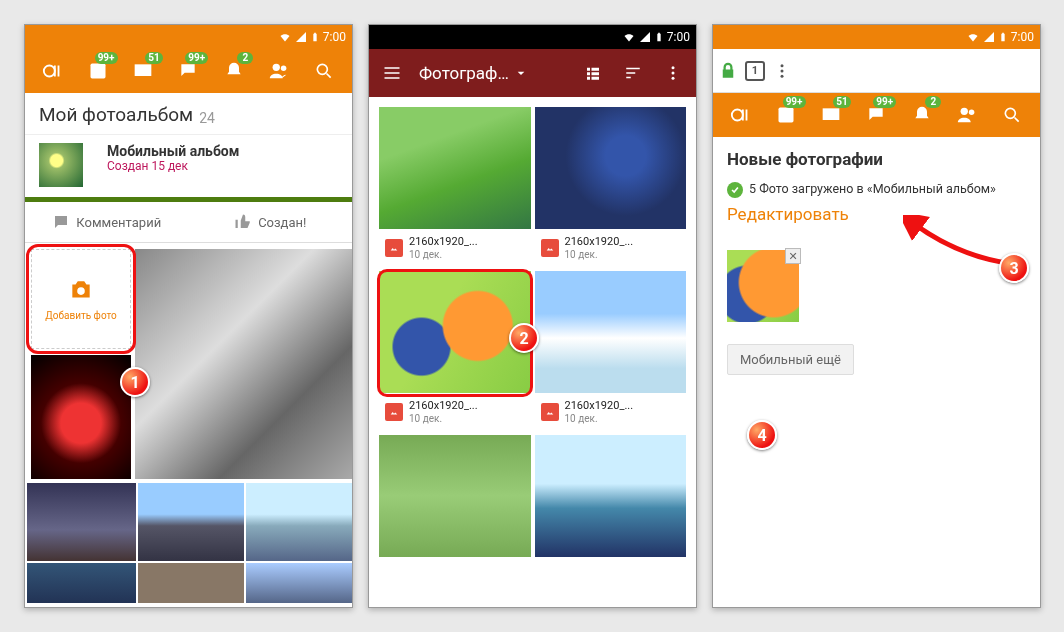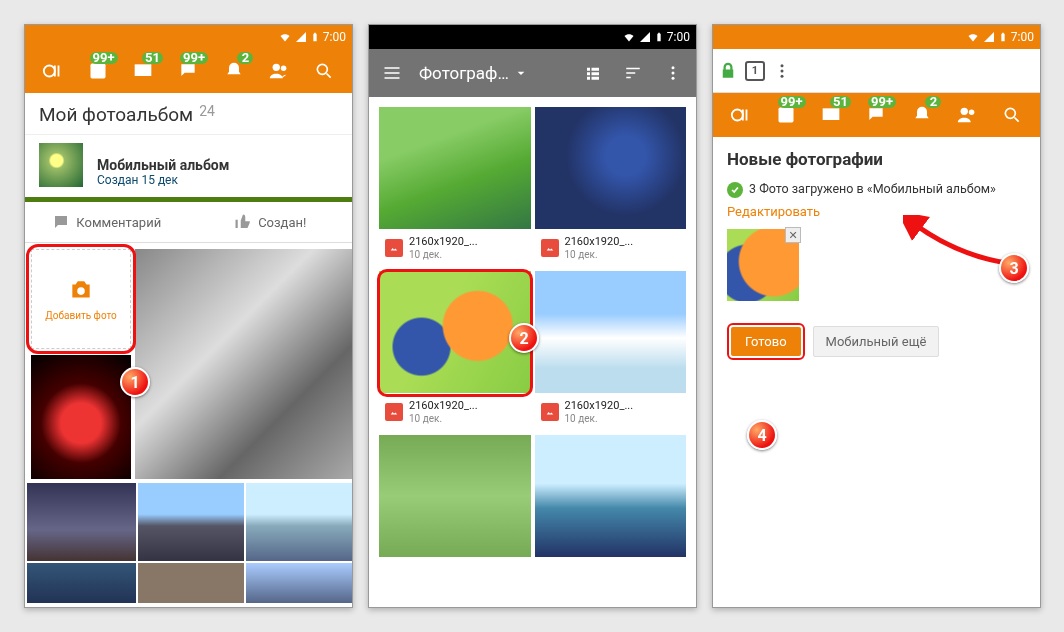--- a/index.html
+++ b/index.html
@@ -7,45 +7,45 @@
   .phone{position:absolute;width:329px;height:584px;background:#fff;border:1px solid #999;box-shadow:0 2px 6px rgba(0,0,0,.25);overflow:hidden}
   .p1{left:24px;top:24px}
   .p2{left:368px;top:24px}
   .p3{left:712px;top:24px}
   .statusbar{height:24px;display:flex;align-items:center;justify-content:flex-end;padding:0 6px;font-size:12px;color:#fff;gap:3px}
   .sb-orange{background:#ee8208}
   .sb-dark{background:#000}
   .ok-toolbar{height:44px;background:#ee8208;display:flex;align-items:center;padding:0 6px;gap:2px}
   .ok-toolbar .tb-item{position:relative;flex:1;display:flex;align-items:center;justify-content:center;height:100%}
   .ok-toolbar svg{fill:#fff}
-  .badge{position:absolute;top:3px;right:2px;background:#5db43c;color:#fff;font-size:13px;font-weight:700;border-radius:8px;padding:0 3px;line-height:12px;min-width:16px;text-align:center}
-  .p1-title{display:flex;align-items:flex-start;gap:6px;padding:10px 14px 8px;border-bottom:1px solid #eee}
+  .badge{position:absolute;top:3px;right:2px;background:#5db43c;color:#fff;font-size:10px;font-weight:700;border-radius:8px;padding:0 3px;line-height:12px;min-width:16px;text-align:center}
+  .p1-title{display:flex;align-items:flex-end;gap:6px;padding:10px 14px 8px;border-bottom:1px solid #eee}
   .p1-title h1{font-size:19px;font-weight:400;color:#333}
   .p1-title span{font-size:14px;color:#999}
-  .album-row{display:flex;align-items:flex-end;padding:8px 14px 10px;gap:14px}
+  .album-row{display:flex;align-items:flex-start;padding:8px 14px 10px;gap:24px}
   .album-thumb{width:44px;height:44px;background:radial-gradient(circle at 40% 40%,#ff8 6px,#9b6 8px,#263 100%)}
   .album-meta .a-name{font-size:14px;font-weight:700;color:#333}
-  .album-meta .a-date{font-size:12px;color:#0c4a6e}
+  .album-meta .a-date{font-size:12px;color:#be185d}
   .actions{display:flex;border-top:5px solid #4d7c0f;border-bottom:1px solid #ddd}
   .actions .act{flex:1;display:flex;align-items:center;justify-content:center;gap:6px;height:40px;font-size:13px;color:#666}
   .grid1{position:relative;height:360px}
   .grid1 .esch{position:absolute;left:110px;top:6px;width:218px;height:230px;background:linear-gradient(135deg,#888,#ddd 40%,#666 70%,#aaa)}
   .grid1 .add{position:absolute;left:6px;top:6px;width:100px;height:100px;border:1px dashed #ccc;background:#fff;display:flex;flex-direction:column;align-items:center;justify-content:center;gap:7px}
   .grid1 .add-frame{position:absolute;left:1px;top:1px;width:110px;height:110px;border:3px solid #e11;border-radius:12px;pointer-events:none}
   .grid1 .add .t{font-size:10px;color:#ee8208;text-align:center;line-height:12px}
   .grid1 .apple{position:absolute;left:6px;top:112px;width:100px;height:124px;background:radial-gradient(circle at 50% 55%,#e33 20px,#400 40px,#000 100%)}
   .grid1 .r3a{position:absolute;left:2px;top:240px;width:109px;height:78px;background:linear-gradient(#335,#668 60%,#433)}
   .grid1 .r3b{position:absolute;left:113px;top:240px;width:106px;height:78px;background:linear-gradient(#9cf 40%,#556 55%,#334)}
   .grid1 .r3c{position:absolute;left:221px;top:240px;width:106px;height:78px;background:linear-gradient(#cef 40%,#8ab 55%,#568)}
   .grid1 .r4a{position:absolute;left:2px;top:320px;width:109px;height:40px;background:linear-gradient(#357,#235)}
   .grid1 .r4b{position:absolute;left:113px;top:320px;width:106px;height:40px;background:#876}
   .grid1 .r4c{position:absolute;left:221px;top:320px;width:106px;height:40px;background:linear-gradient(#acf,#568)}
   .step{position:absolute;width:30px;height:30px;border-radius:50%;background:radial-gradient(circle at 30% 30%,#fa6,#e11 70%);border:2px solid #fff;box-shadow:0 1px 3px rgba(0,0,0,.5);display:flex;align-items:center;justify-content:center;color:#fff;font-weight:700;font-size:16px;z-index:50}
   
-  .gallery-tb{height:48px;background:#737373;display:flex;align-items:center;padding:0 4px;color:#fff;gap:2px}
+  .gallery-tb{height:48px;background:#7f1d1d;display:flex;align-items:center;padding:0 4px;color:#fff;gap:2px}
   .gallery-tb .title{flex:1;display:flex;align-items:center;gap:4px;font-size:17px;padding-left:6px;overflow:hidden;white-space:nowrap}
   .gallery-tb .ib{width:38px;height:48px;display:flex;align-items:center;justify-content:center}
   .grid2{display:grid;grid-template-columns:1fr 1fr;gap:4px;padding:10px;background:#fff}
   .cell{position:relative}
   .cell .img{width:100%;height:122px}
   .cell .cap{height:38px;background:#fff;display:flex;align-items:center;gap:6px;padding:0 6px}
   .cell .cap .ic{width:18px;height:18px;background:#e74c3c;border-radius:2px;display:flex;align-items:center;justify-content:center}
   .cell .cap .txt{font-size:11px;color:#222;line-height:13px}
   .cell .cap .txt .d{color:#888;font-size:10px}
   .im-green{background:linear-gradient(160deg,#8c6 30%,#5a3 60%,#374)}
@@ -57,21 +57,21 @@
   .sel-frame{position:absolute;left:-2px;top:-2px;right:-2px;height:128px;border:3px solid #e11;border-radius:10px;pointer-events:none}
   
   .url-bar{height:44px;background:#fff;display:flex;align-items:center;padding:0 6px;gap:8px;border-bottom:1px solid #ddd}
   .url-bar .lock{width:18px;height:18px}
   .url-bar .url{flex:1;font-size:13px;color:#555;overflow:hidden;white-space:nowrap}
   .url-bar .tabcount{width:20px;height:20px;border:2px solid #555;border-radius:3px;display:flex;align-items:center;justify-content:center;font-size:11px;font-weight:700;color:#555}
   .p3-body{padding:12px 14px}
   .p3-body h2{font-size:17px;font-weight:700;color:#333;margin-bottom:12px}
   .ok-line{display:flex;align-items:flex-start;gap:6px;font-size:12.5px;color:#333}
   .ok-line .chk{width:16px;height:16px;background:#5db43c;border-radius:50%;display:flex;align-items:center;justify-content:center;flex-shrink:0;margin-top:1px}
-  .edit-link{color:#ee8208;font-size:13px;margin:6px 0 10px 0;display:inline-block}
+  .edit-link{color:#ee8208;font-size:17px;margin:6px 0 26px 0;display:inline-block}
   .upl-thumb{position:relative;width:72px;height:72px;margin-bottom:22px}
   .upl-thumb .im{width:100%;height:100%}
   .upl-thumb .x{position:absolute;right:-2px;top:-2px;width:16px;height:16px;background:#eee;border:1px solid #bbb;display:flex;align-items:center;justify-content:center;font-size:11px;color:#666}
   .btnrow{display:flex;gap:8px;align-items:center}
   .btn-done{background:#ee8208;color:#fff;border:none;padding:7px 14px;font-size:13px;border-radius:2px}
   .btn-done-frame{border:2px solid #e11;border-radius:6px;padding:2px;display:inline-block}
   .btn-more{background:#f2f2f2;color:#666;border:1px solid #ddd;padding:7px 12px;font-size:13px;border-radius:2px}
   .arrow3{position:absolute;pointer-events:none}
   svg{display:block}
 </style>
@@ -363,31 +363,28 @@
       </div>
   </div>
   <div class="p3-body">
     <h2>Новые фотографии</h2>
     <div class="ok-line">
       <div class="chk">
           <svg width="10" height="10" viewBox="0 0 24 24" fill="none" stroke="#fff" stroke-width="4">
             <path d="M5 12l5 5 9-11"></path>
           </svg>
         </div>
-      <span>3 Фото загружено в «Мобильный альбом»</span>
+      <span>5 Фото загружено в «Мобильный альбом»</span>
     </div>
     <a class="edit-link">Редактировать</a>
     <div class="upl-thumb">
       <div class="im im-fruit"></div>
       <div class="x">✕</div>
     </div>
     <div class="btnrow">
-      <span class="btn-done-frame">
-        <button class="btn-done">Готово</button>
-      </span>
       <button class="btn-more">Мобильный ещё</button>
     </div>
   </div>
 
   <svg class="arrow3" style="left:190px;top:190px" width="130" height="60" viewBox="0 0 130 60">
     <defs>
         <marker id="ah" markerWidth="10" markerHeight="10" refX="2" refY="3" orient="auto">
           <path d="M0 0L6 3L0 6z" fill="#e11"></path>
         </marker>
       </defs>

